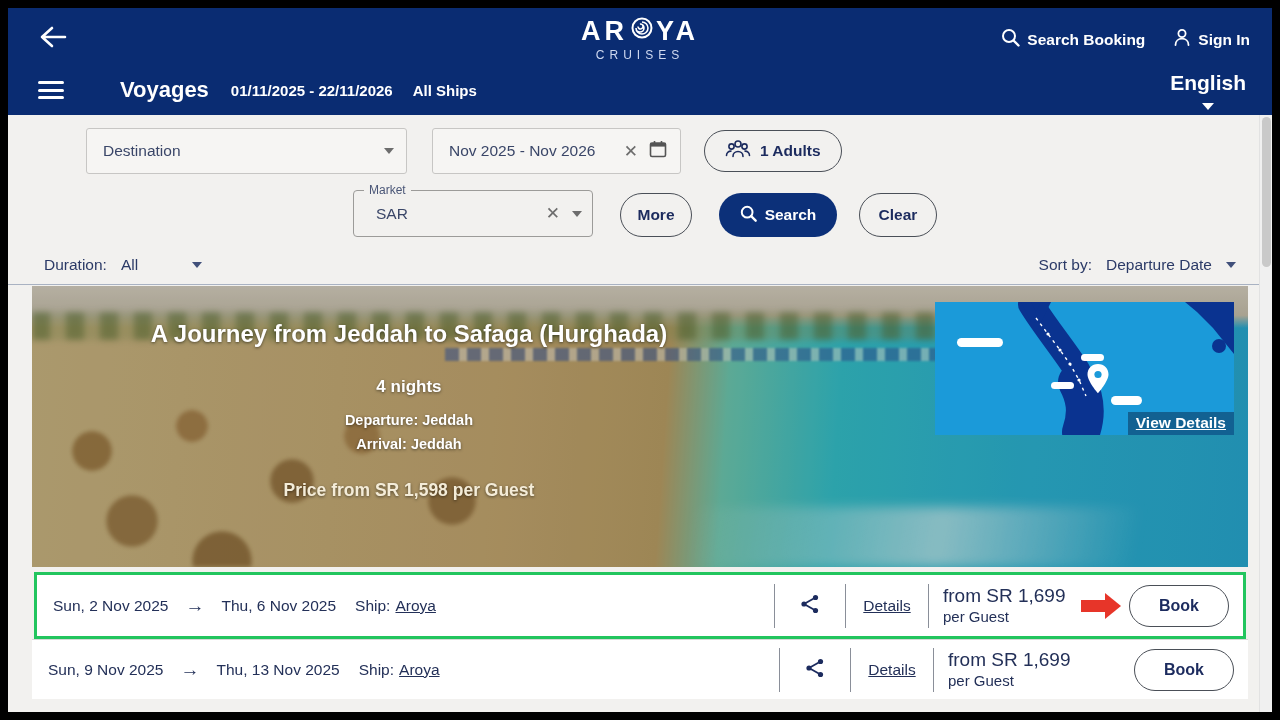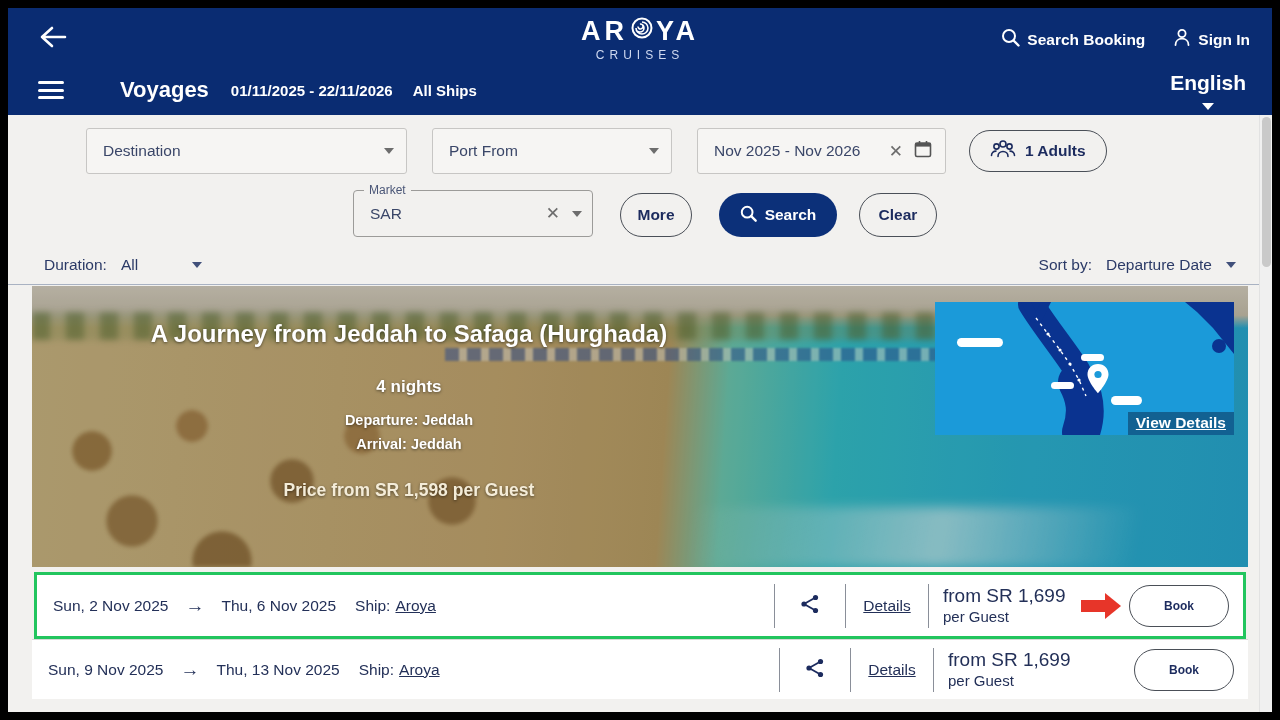--- a/index.html
+++ b/index.html
@@ -32,21 +32,21 @@
   .filters { position:relative; }
   .frow1 { display:flex; align-items:center; margin:13px 0 0 78px; height:46px; }
   .field { display:flex; align-items:center; background:#f6f5f3; border:1px solid #c7c6c4; border-radius:3px; height:46px; color:#3a4668; font-size:15.5px; padding:0 12px 0 16px; }
   .sel-dest { width:321px; }
   .sel-port { width:240px; margin-left:25px; }
   .f-label { flex:1; }
   .dates-field { width:249px; margin-left:25px; gap:10px; }
   .x-icon { color:#6d6d6d; font-size:17px; cursor:pointer; }
   .adults-pill { margin-left:23px; display:flex; align-items:center; gap:9px; height:42px; padding:0 20px; border:1.5px solid #4a4f57; border-radius:21px; color:#1c2b5e; font-size:15.5px; font-weight:700; cursor:pointer; background:transparent; }
   .frow2 { display:flex; align-items:flex-end; margin:10px 0 0 345px; height:53px; }
-  .market { position:relative; width:240px; height:47px; border:1px solid #9c9b99; border-radius:4px; display:flex; align-items:center; padding:0 10px 0 16px; gap:12px; color:#3a4668; font-size:15.5px; background:transparent; }
+  .market { position:relative; width:240px; height:47px; border:1px solid #9c9b99; border-radius:4px; display:flex; align-items:center; padding:0 10px 0 22px; gap:12px; color:#3a4668; font-size:15.5px; background:transparent; }
   .market-legend { position:absolute; top:-8px; left:10px; background:#f2f1ef; padding:0 5px; font-size:12px; color:#4a5677; }
   .pill { display:flex; align-items:center; justify-content:center; gap:8px; height:44px; border:1.5px solid #4a4f57; border-radius:22px; background:transparent; color:#1c2b5e; font-size:15.5px; font-weight:700; cursor:pointer; }
   .more-pill { width:72px; margin-left:27px; }
   .search-pill { width:118px; margin-left:27px; background:#0c3079; border:none; color:#fff; }
   .clear-pill { width:78px; margin-left:22px; }
 
   
   .list-controls { display:flex; align-items:center; margin:19px 36px 0 36px; color:#2b3a67; font-size:15.5px; }
   .lc-left { display:flex; align-items:center; gap:14px; }
   .lc-left .tri-down { margin-left:40px; }
@@ -96,21 +96,21 @@
   .vsep { width:1px; height:44px; background:#8a8f99; }
   .share-cell { width:70px; display:flex; justify-content:center; cursor:pointer; }
   .details-cell { width:82px; text-align:center; }
   .price-cell { width:152px; padding-left:14px; line-height:1.25; }
   .price-main { font-size:19px; font-weight:400; }
   .price-sub { font-size:15px; }
   .arrow-slot { width:48px; display:flex; align-items:center; }
   .red-arrow { display:flex; align-items:center; }
   .ra-shaft { width:24px; height:12px; background:#e73529; }
   .ra-head { width:0; height:0; border-top:13px solid transparent; border-bottom:13px solid transparent; border-left:16px solid #e73529; }
-  .book-pill { width:100px; height:42px; margin-right:14px; border:1.5px solid #4a4f57; border-radius:21px; background:#fff; color:#1c2b5e; font-size:12px; font-weight:700; cursor:pointer; }
+  .book-pill { width:100px; height:42px; margin-right:14px; border:1.5px solid #4a4f57; border-radius:21px; background:#fff; color:#1c2b5e; font-size:16px; font-weight:700; cursor:pointer; }
 
   
   .scrollbar { position:absolute; right:0; top:107px; bottom:0; width:13px; background:#f0f0f0; border-left:1px solid #e2e2e2; }
   .scroll-thumb { position:absolute; top:2px; left:2px; width:9px; height:150px; background:#c9c9c9; border-radius:5px; }
 </style>
 </head>
 <body>
 
 <div class="page">
 
@@ -168,24 +168,20 @@
         <span>English</span>
         <span class="tri-down"></span>
       </div>
     </div>
   </div>
 
   <div class="filters">
     <div class="frow1">
       <div class="field sel-dest">
         <span class="f-label">Destination</span>
-        <span class="tri-down gray"></span>
-      </div>
-      <div class="field sel-port">
-        <span class="f-label">Port From</span>
         <span class="tri-down gray"></span>
       </div>
       <div class="field dates-field">
         <span class="f-label">Nov 2025 - Nov 2026</span>
         <span class="x-icon">✕</span>
         <span>
           <svg width="20" height="20" viewBox="0 0 20 20">
               <rect x="2.5" y="4" width="15" height="13.5" rx="1.5" stroke="#555" stroke-width="1.6" fill="none"></rect>
               <rect x="2.5" y="4" width="15" height="3.6" fill="#555"></rect>
               <path d="M6.5 2 V5.5 M13.5 2 V5.5" stroke="#555" stroke-width="1.6"></path>

